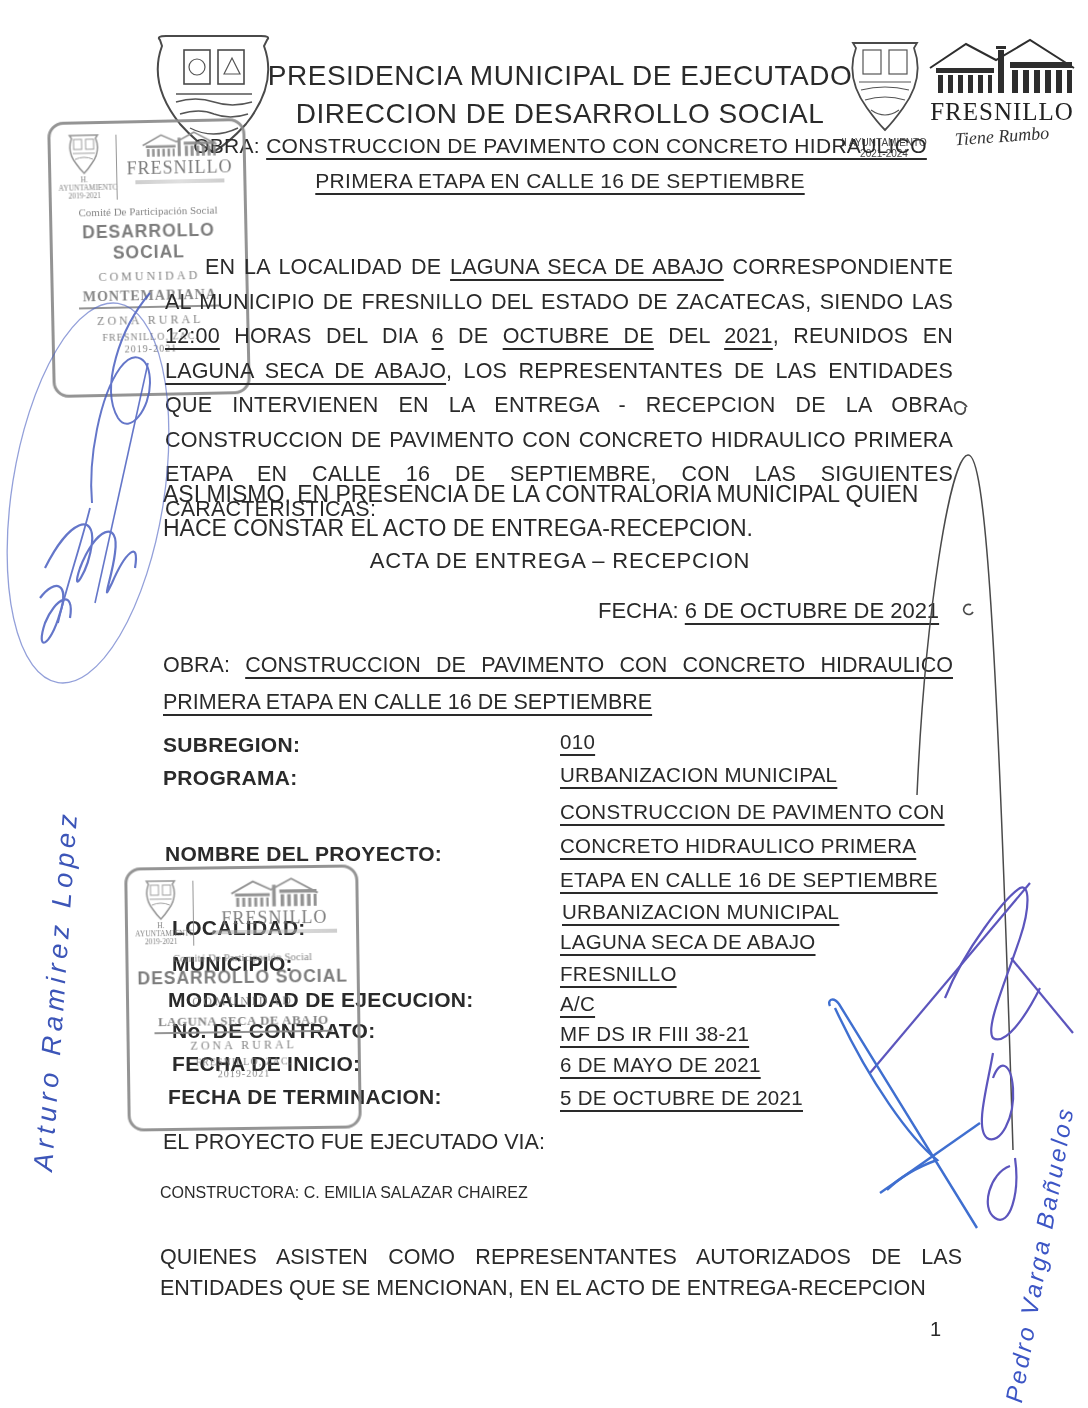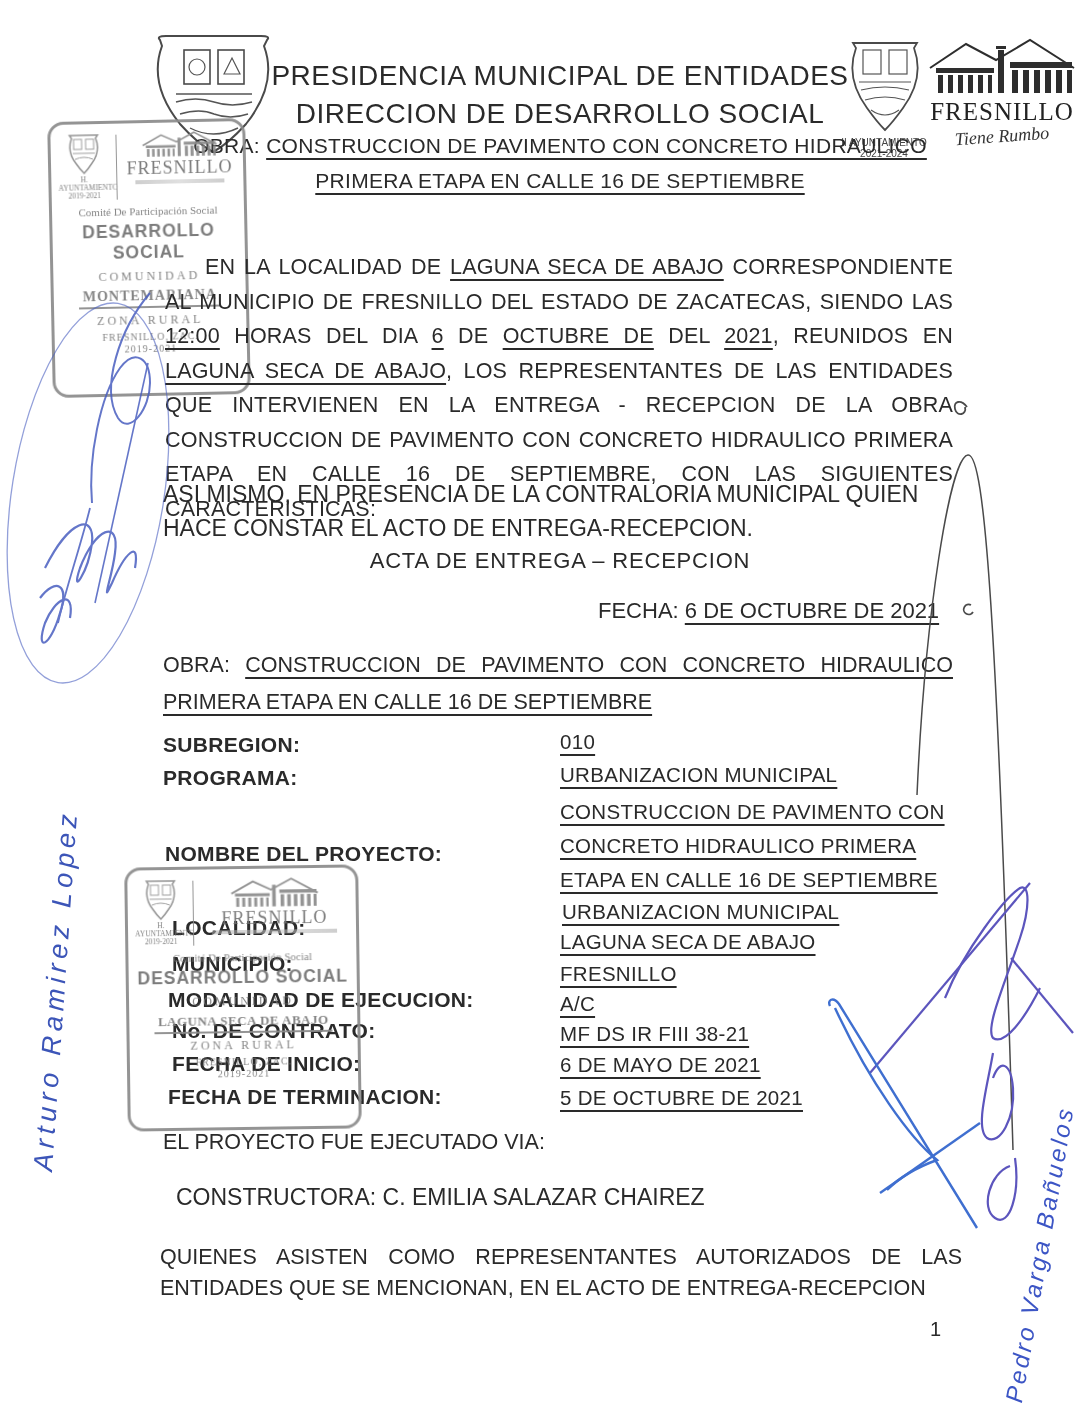--- a/index.html
+++ b/index.html
@@ -30,21 +30,21 @@
   .p-intro { top:250px; left:165px; width:788px; font-size:21.5px; line-height:34.5px; letter-spacing:.2px; text-indent:40px; }
   .p-presencia { top:477px; left:163px; width:792px; font-size:23px; line-height:34px; }
   .acta { top:548px; left:280px; width:560px; font-size:22px; letter-spacing:.8px; }
   .fecha { top:598px; left:598px; font-size:22px; }
   .p-obra { top:647px; left:163px; width:790px; font-size:21.5px; line-height:37px; }
 
   .lbl { font-size:21px; letter-spacing:.3px;font-weight:bold; }
   .val { font-size:20.5px; letter-spacing:.3px; }
 
   .p-via { top:1130px; left:163px; font-size:21.5px; }
-  .p-cons { top:1184px; left:176px; font-size:23px; }
+  .p-cons { top:1184px; left:160px; font-size:16px; }
   .p-repr { top:1214px; left:162px; font-size:21.5px; }
   .p-quienes { top:1242px; left:160px; width:802px; font-size:21.5px; line-height:31px; }
   .pagenum { top:1318px; left:930px; font-size:20px; }
 
   
   .stamp {
     position:absolute; border:3px solid #8d8d8d; border-radius:16px;
     color:#7a7a7a; font-family:"Liberation Serif", serif; opacity:.92;
     filter:blur(.2px) contrast(.92); background:rgba(255,255,255,0);
   }
@@ -118,21 +118,21 @@
       <rect x="97" y="32" width="6" height="23" fill="#2e2e2e"></rect>
       <rect x="108" y="32" width="6" height="23" fill="#2e2e2e"></rect>
       <rect x="119" y="32" width="6" height="23" fill="#2e2e2e"></rect>
       <rect x="130" y="32" width="6" height="23" fill="#2e2e2e"></rect>
       <rect x="141" y="32" width="5" height="23" fill="#2e2e2e"></rect>
     </svg>
     <div class="brand-word">FRESNILLO</div>
     <div class="brand-tag">Tiene Rumbo</div>
   </div>
 
-  <div class="abs t1 center">PRESIDENCIA MUNICIPAL DE ENTIDADES</div>
+  <div class="abs t1 center">PRESIDENCIA MUNICIPAL DE EJECUTADO</div>
   <div class="abs t2 center">DIRECCION DE DESARROLLO SOCIAL</div>
   <div class="abs obra-h center" style="top:134px;"><span>OBRA:</span> <span class="u">CONSTRUCCION DE PAVIMENTO CON CONCRETO HIDRAULICO</span></div>
   <div class="abs obra-h center" style="top:169px;"><span class="u">PRIMERA ETAPA EN CALLE 16 DE SEPTIEMBRE</span></div>
 
   <div class="stamp" id="stamp1">
     <div class="stamp-head">
       <div class="s-shield-col">
         <svg width="34" height="42" viewBox="0 0 34 42" style="margin:0 auto;">
           <path d="M3 2 H31 L29 5 Q34 18 25 30 Q21 36 17 40 Q13 36 9 30 Q0 18 5 5 Z" fill="none" stroke="#8d8d8d" stroke-width="1.5"></path>
           <rect x="7" y="6" width="8" height="10" fill="none" stroke="#999" stroke-width="1"></rect>

